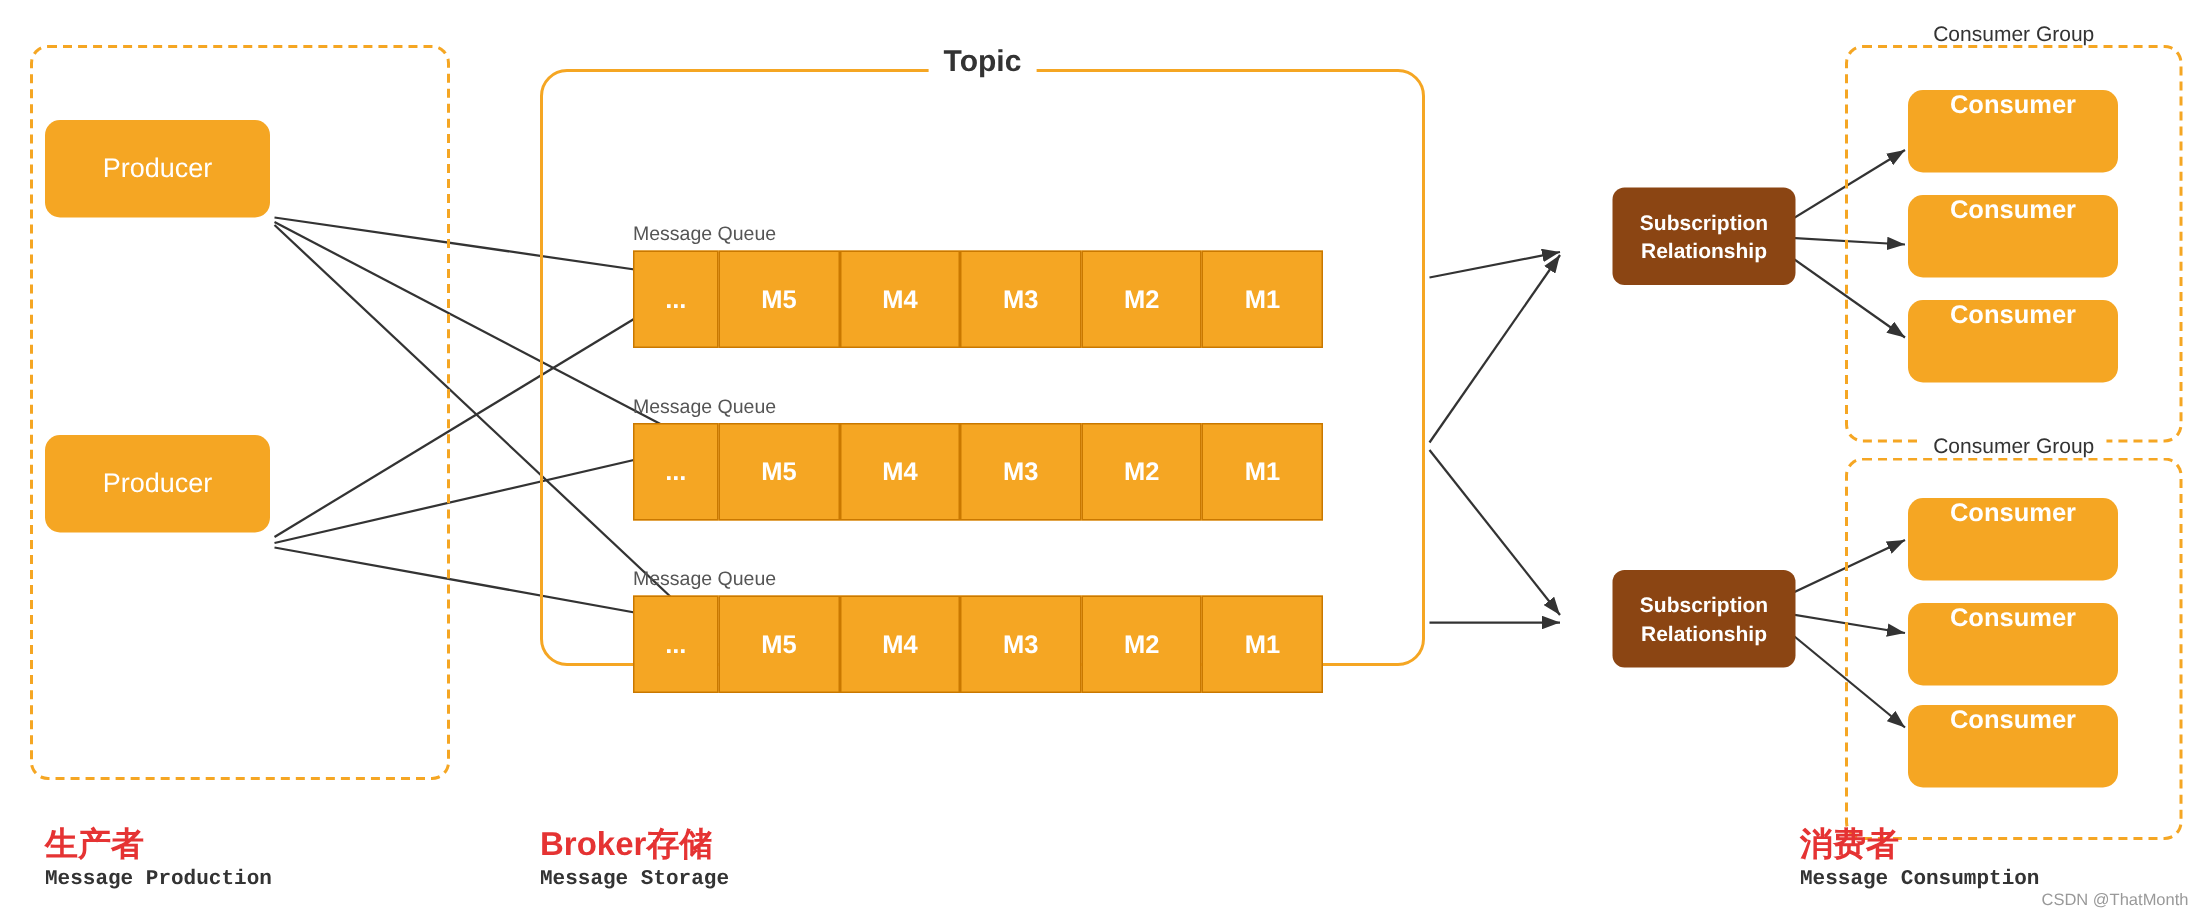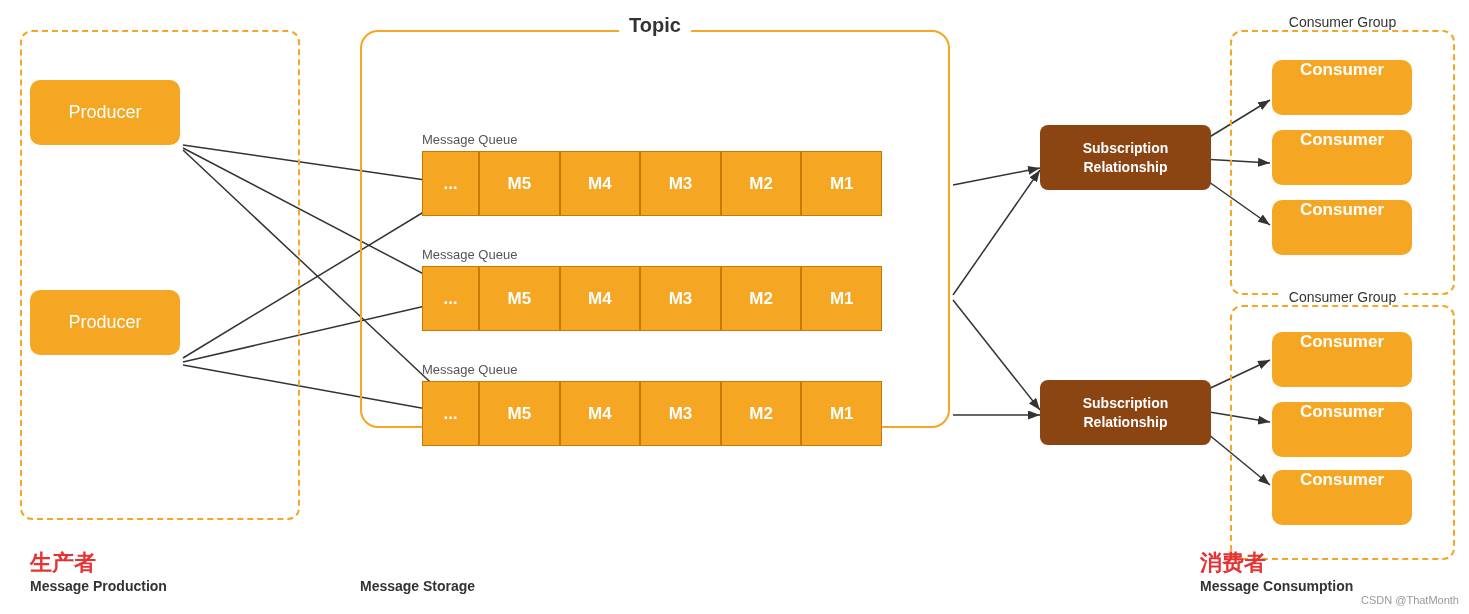--- a/index.html
+++ b/index.html
@@ -52,21 +52,21 @@
 
     .producer-box-2 {
       left: 30px;
       top: 290px;
     }
 
     
     .broker-section {
       position: absolute;
       left: 360px;
-      top: 30px;
+      top: 46px;
       width: 590px;
       height: 398px;
       border: 2.5px solid #f5a623;
       border-radius: 18px;
       background: transparent;
     }
 
     .topic-label {
       position: absolute;
       top: -18px;
@@ -119,24 +119,25 @@
       position: absolute;
       background: #8B4513;
       border-radius: 8px;
       color: white;
       font-size: 14px;
       font-weight: bold;
       text-align: center;
       display: flex;
       align-items: center;
       justify-content: center;
-      width: 171px;
+      width: 122px;
       height: 65px;
       line-height: 1.3;
       padding: 5px;
+      margin-left: 35px;
     }
 
     
     .consumer-group-section {
       position: absolute;
       border: 2px dashed #f5a623;
       border-radius: 12px;
     }
 
     .cg-label {
@@ -175,20 +176,21 @@
     .bottom-label .zh {
       font-size: 22px;
       font-weight: bold;
       color: #e53333;
     }
 
     .bottom-label .en {
       font-size: 14px;
       font-weight: bold;
       color: #333;
+      font-family: Liberation Mono, monospace;
     }
 
     
     .arrows-svg {
       position: absolute;
       top: 0;
       left: 0;
       width: 1469px;
       height: 614px;
       pointer-events: none;
@@ -325,20 +327,21 @@
       <span>Consumer</span>
     </div>
   </div>
 
   <div class="bottom-label" style="left: 30px; width: 280px;">
     <div class="zh">生产者</div>
     <div class="en">Message Production</div>
   </div>
 
   <div class="bottom-label" style="left: 360px; width: 590px;">
+    <div class="zh">Broker存储</div>
     <div class="en">Message Storage</div>
   </div>
 
   <div class="bottom-label" style="left: 1200px; width: 260px;">
     <div class="zh">消费者</div>
     <div class="en">Message Consumption</div>
   </div>
 
   <div class="watermark">CSDN @ThatMonth</div>
 

